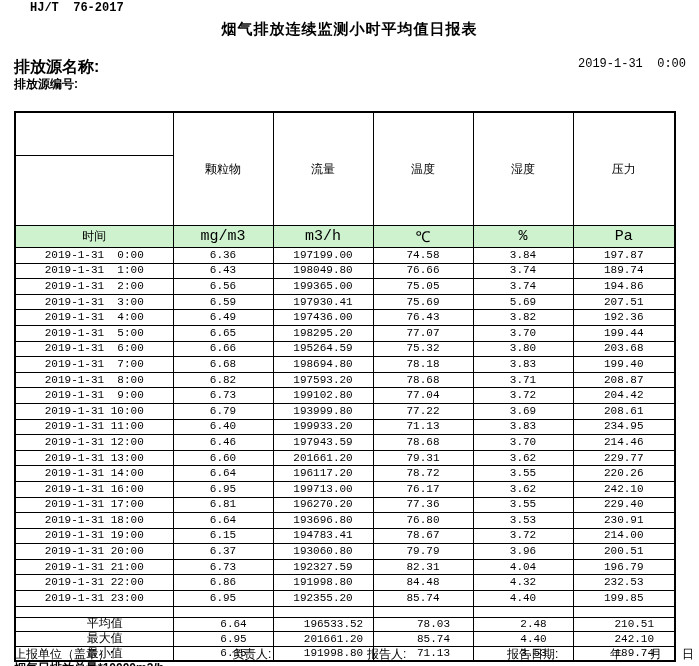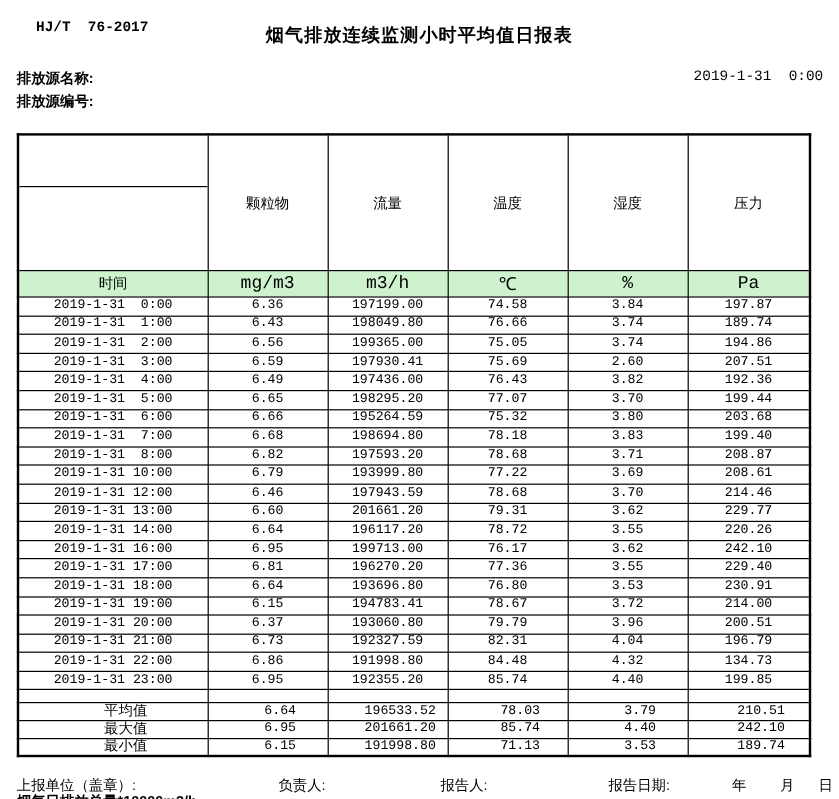--- a/index.html
+++ b/index.html
@@ -2,29 +2,29 @@
 <html><head>
 <meta charset="utf-8">
 <style>
   html,body{margin:0;padding:0;}
   body{
     width:699px;height:666px;background:#ffffff;color:#000;
     font-family:"Liberation Sans",sans-serif;
     position:relative;overflow:hidden;
   }
   .standard{
-    position:absolute;left:14px;top:16px;
+    position:absolute;left:14px;top:1px;
     font-family:"Liberation Mono",monospace;
     font-weight:bold;font-size:12px;white-space:pre;padding-left:16px;
   }
   .title{
     position:absolute;top:20px;left:0;width:699px;text-align:center;
     font-weight:bold;font-size:15px;letter-spacing:1px;
   }
-  .meta-name{position:absolute;left:14px;top:57px;font-weight:bold;font-size:12px;}
+  .meta-name{position:absolute;left:14px;top:57px;font-weight:bold;font-size:16px;}
   .meta-code{position:absolute;left:14px;top:76px;font-weight:bold;font-size:12px;text-align:center;}
   .datetime{
     position:absolute;left:578px;top:57px;font-size:12px;white-space:pre;
     font-family:"Liberation Mono",monospace;
   }
   table.report{
     position:absolute;left:14px;top:111px;
     border-collapse:collapse;table-layout:fixed;width:660px;
     border:2px solid #000;
   }
@@ -120,21 +120,21 @@
           <td>199365.00</td>
           <td>75.05</td>
           <td>3.74</td>
           <td>194.86</td>
         </tr>
         <tr>
           <td>2019-1-31  3:00</td>
           <td>6.59</td>
           <td>197930.41</td>
           <td>75.69</td>
-          <td>2.60</td>
+          <td>5.69</td>
           <td>207.51</td>
         </tr>
         <tr>
           <td>2019-1-31  4:00</td>
           <td>6.49</td>
           <td>197436.00</td>
           <td>76.43</td>
           <td>3.82</td>
           <td>192.36</td>
         </tr>
@@ -164,28 +164,44 @@
         </tr>
         <tr>
           <td>2019-1-31  8:00</td>
           <td>6.82</td>
           <td>197593.20</td>
           <td>78.68</td>
           <td>3.71</td>
           <td>208.87</td>
         </tr>
         <tr>
+          <td>2019-1-31  9:00</td>
+          <td>6.73</td>
+          <td>199102.80</td>
+          <td>77.04</td>
+          <td>3.72</td>
+          <td>204.42</td>
+        </tr>
+        <tr>
           <td>2019-1-31 10:00</td>
           <td>6.79</td>
           <td>193999.80</td>
           <td>77.22</td>
           <td>3.69</td>
           <td>208.61</td>
         </tr>
         <tr>
+          <td>2019-1-31 11:00</td>
+          <td>6.40</td>
+          <td>199933.20</td>
+          <td>71.13</td>
+          <td>3.83</td>
+          <td>234.95</td>
+        </tr>
+        <tr>
           <td>2019-1-31 12:00</td>
           <td>6.46</td>
           <td>197943.59</td>
           <td>78.68</td>
           <td>3.70</td>
           <td>214.46</td>
         </tr>
         <tr>
           <td>2019-1-31 13:00</td>
           <td>6.60</td>
@@ -249,21 +265,21 @@
           <td>82.31</td>
           <td>4.04</td>
           <td>196.79</td>
         </tr>
         <tr>
           <td>2019-1-31 22:00</td>
           <td>6.86</td>
           <td>191998.80</td>
           <td>84.48</td>
           <td>4.32</td>
-          <td>134.73</td>
+          <td>232.53</td>
         </tr>
         <tr>
           <td>2019-1-31 23:00</td>
           <td>6.95</td>
           <td>192355.20</td>
           <td>85.74</td>
           <td>4.40</td>
           <td>199.85</td>
         </tr>
         <tr class="blank-row">
@@ -274,21 +290,21 @@
           <td></td>
           <td></td>
         </tr>
       </tbody>
     <tbody class="summary">
         <tr>
           <td class="sum-label">平均值</td>
           <td>6.64</td>
           <td>196533.52</td>
           <td>78.03</td>
-          <td>3.79</td>
+          <td>2.48</td>
           <td>210.51</td>
         </tr>
         <tr>
           <td class="sum-label">最大值</td>
           <td>6.95</td>
           <td>201661.20</td>
           <td>85.74</td>
           <td>4.40</td>
           <td>242.10</td>
         </tr>

